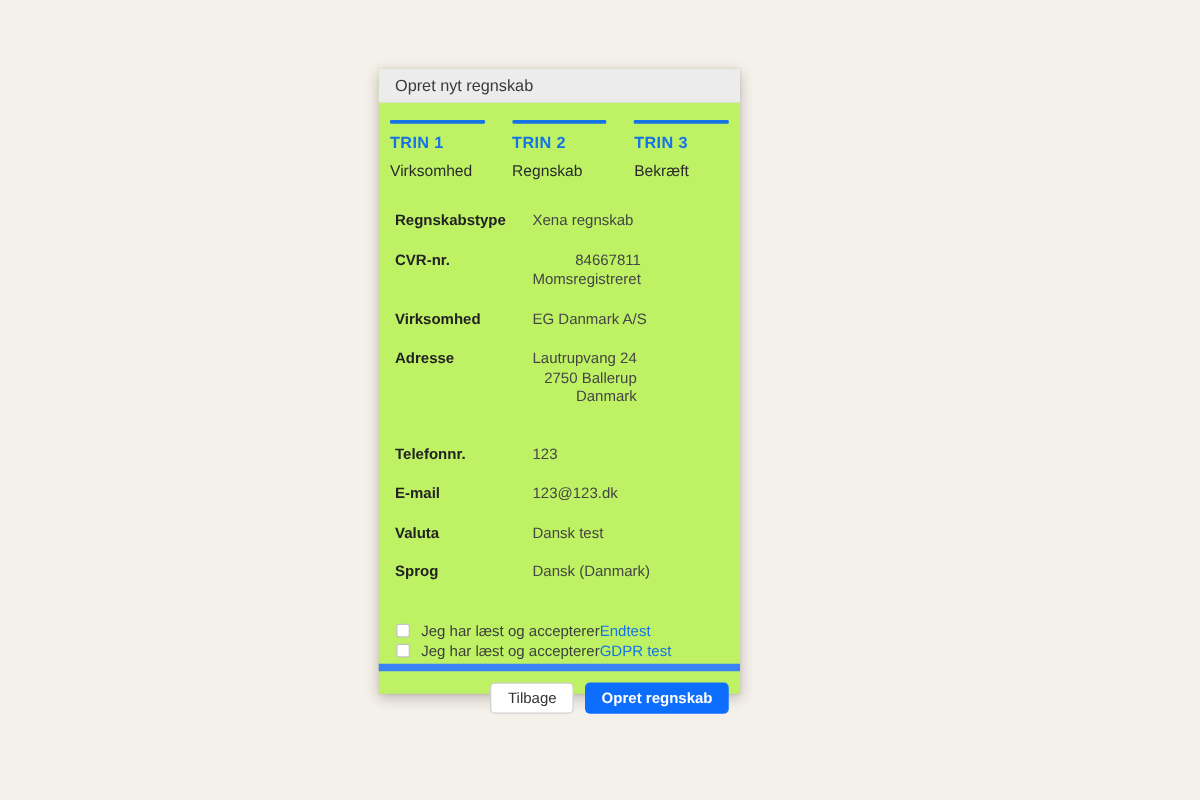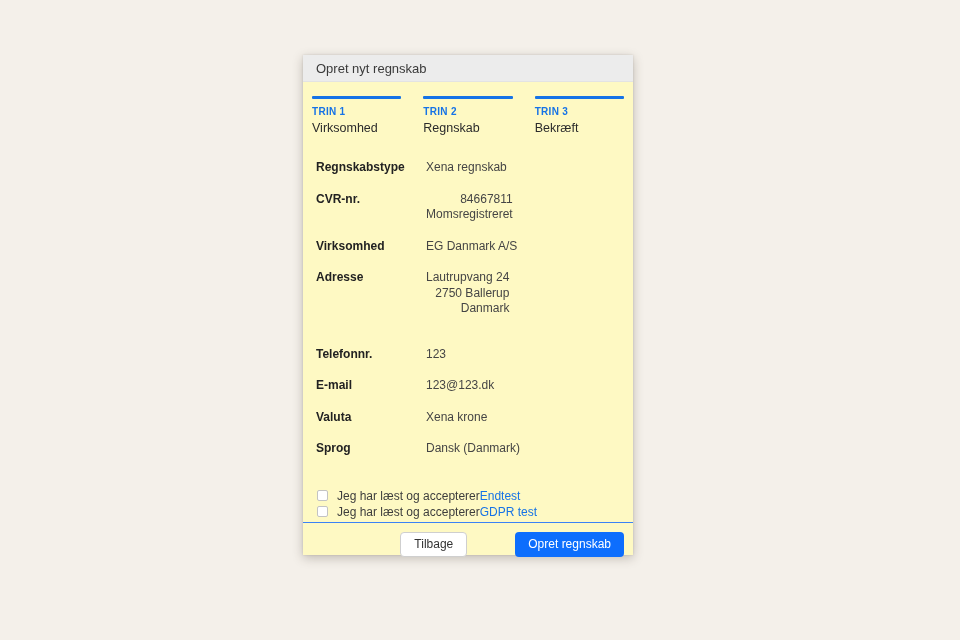--- a/index.html
+++ b/index.html
@@ -5,22 +5,22 @@
   html, body { margin: 0; padding: 0; }
   body {
     width: 960px; height: 640px;
     background: #f4f0ea;
     font-family: "Liberation Sans", "DejaVu Sans", sans-serif;
     position: relative; overflow: hidden;
     -webkit-font-smoothing: antialiased;
   }
   .modal {
     position: absolute; left: 303px; top: 55px;
-    width: 330px; height: 500px;
-    background: #fef9c3;
+    width: 289px; height: 500px;
+    background: #bef264;
     box-shadow: 0 3px 10px rgba(60,50,40,0.28), 0 0 2px rgba(60,50,40,0.15);
     display: flex; flex-direction: column;
     box-sizing: border-box;
     font-size: 12px; color: #444;
   }
   .modal-header {
     background: #ececec;
     border-bottom: 1px solid #e3e3e3;
     height: 27px; flex: 0 0 27px;
     display: flex; align-items: center;
@@ -28,22 +28,22 @@
     font-size: 13px; color: #3a3a3a;
     box-sizing: border-box;
   }
   .steps {
     display: flex; gap: 22px;
     padding: 14px 9px 0 9px;
   }
   .step { flex: 1; }
   .step-bar { height: 3px; border-radius: 1px; margin-bottom: 7px; }
   .step-trin {
-    font-size: 10px; font-weight: 700; letter-spacing: 0.3px;
-    margin-bottom: 4px;
+    font-size: 13px; font-weight: 700; letter-spacing: 0.3px;
+    margin-bottom: 9px;
   }
   .step-name { font-size: 12.5px; color: #2b2b2b; }
   .fields { padding: 25px 12px 0 0; margin-left: 13px; }
   .field-row { display: flex; margin-bottom: 16px; line-height: 15.5px; }
   .field-row.extra-gap { margin-top: 30px; }
   .field-label {
     width: 110px; flex: 0 0 110px;
     font-weight: 700; color: #222;
   }
   .field-value { color: #454545; text-align: right; }
@@ -55,33 +55,33 @@
   }
   .checkbox-box {
     appearance: none; -webkit-appearance: none;
     width: 11px; height: 11px; margin: 0 9px 0 0;
     border: 1px solid #c3c3c3; border-radius: 2px;
     background: #fff; cursor: pointer; flex: 0 0 auto;
   }
   .checkbox-link { text-decoration: none; cursor: pointer; }
   .modal-footer {
     margin-top: auto;
-    border-top: 1px solid #3b82f6;
+    border-top: 6px solid #3b82f6;
     padding: 9px 9px 10px 9px;
     display: flex; justify-content: flex-end; gap: 9px;
   }
   .btn {
     font-family: inherit; font-size: 12px;
     height: 25px; padding: 0 13px;
     border-radius: 4px; cursor: pointer;
     display: flex; align-items: center;
     box-sizing: border-box;
   }
   .btn-back { background: #fff; border: 1px solid #cfcfcf; color: #333; }
-  .btn-submit { border: none; color: #fff; font-weight: 400; margin-left: 39px; }
+  .btn-submit { border: none; color: #fff; font-weight: 700; }
 </style>
 </head>
 <body style="background: rgb(244, 240, 234);">
 
 <div class="modal">
 
   <div class="modal-header">
     <span>Opret nyt regnskab</span>
   </div>
 
@@ -146,21 +146,21 @@
     <div class="field-row">
       <div class="field-label">E-mail</div>
       <div class="field-value">
         <div>123@123.dk</div>
       </div>
     </div>
 
     <div class="field-row">
       <div class="field-label">Valuta</div>
       <div class="field-value">
-        <div>Xena krone</div>
+        <div>Dansk test</div>
       </div>
     </div>
 
     <div class="field-row">
       <div class="field-label">Sprog</div>
       <div class="field-value">
         <div>Dansk (Danmark)</div>
       </div>
     </div>
 

